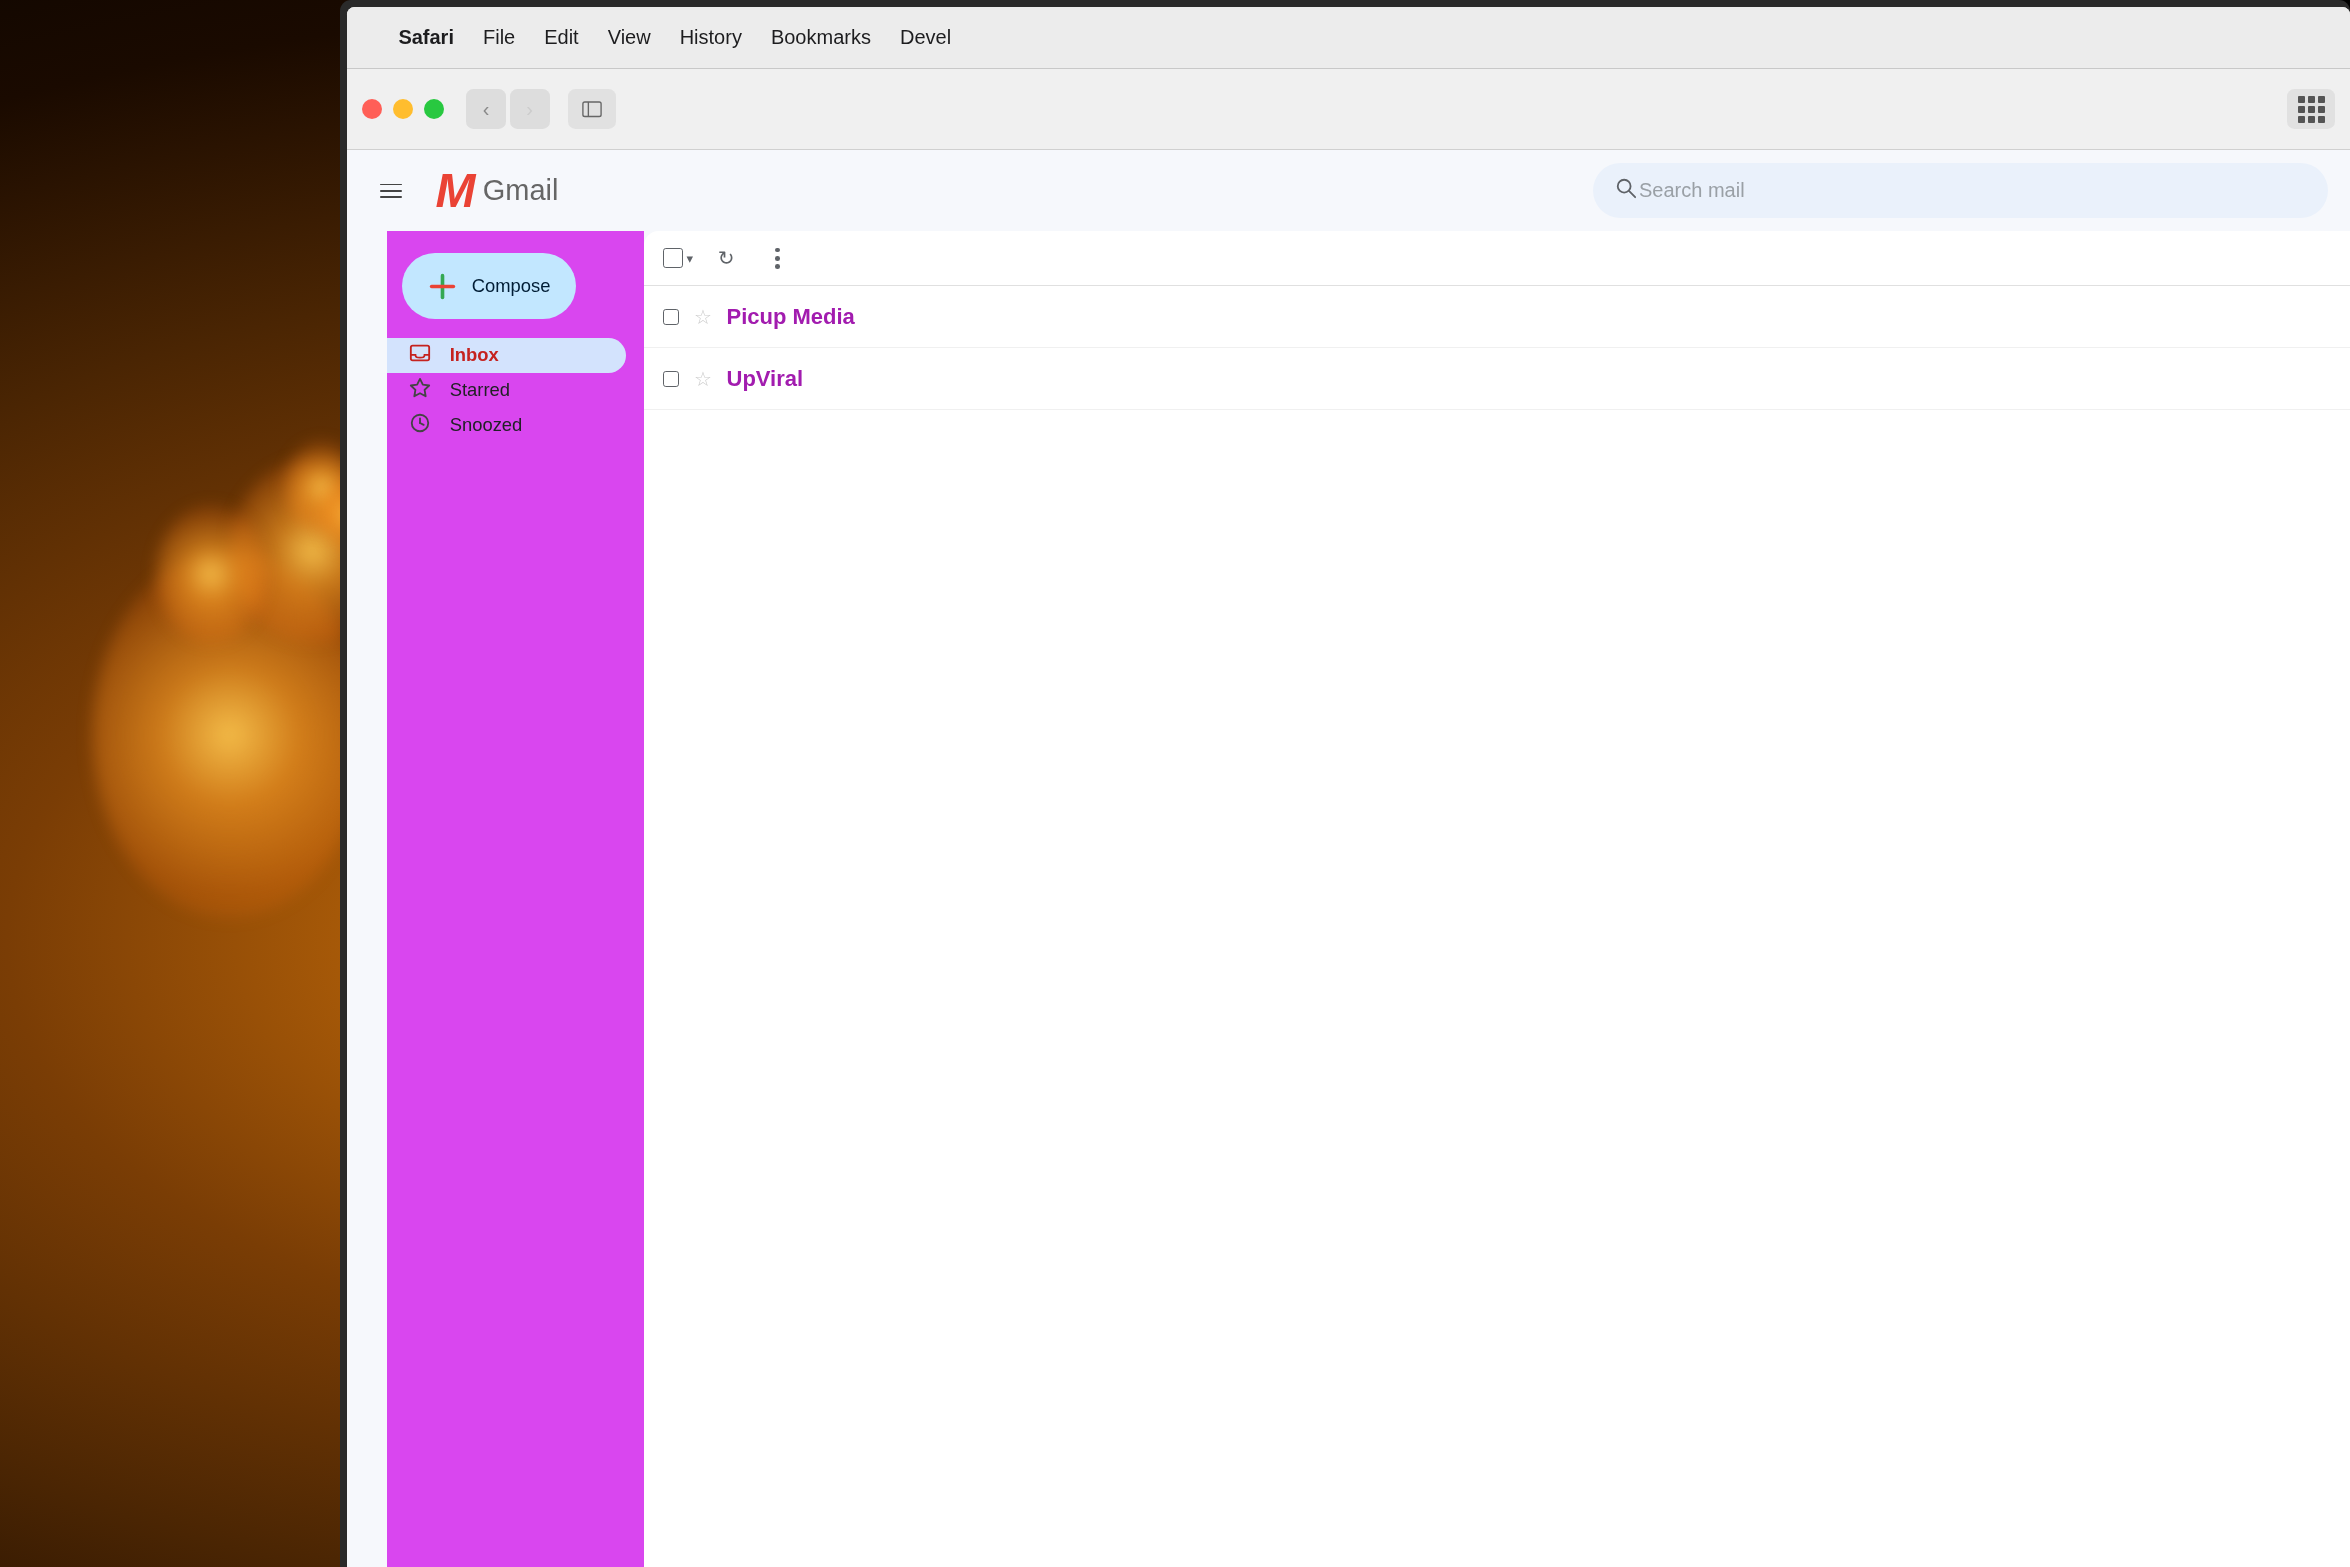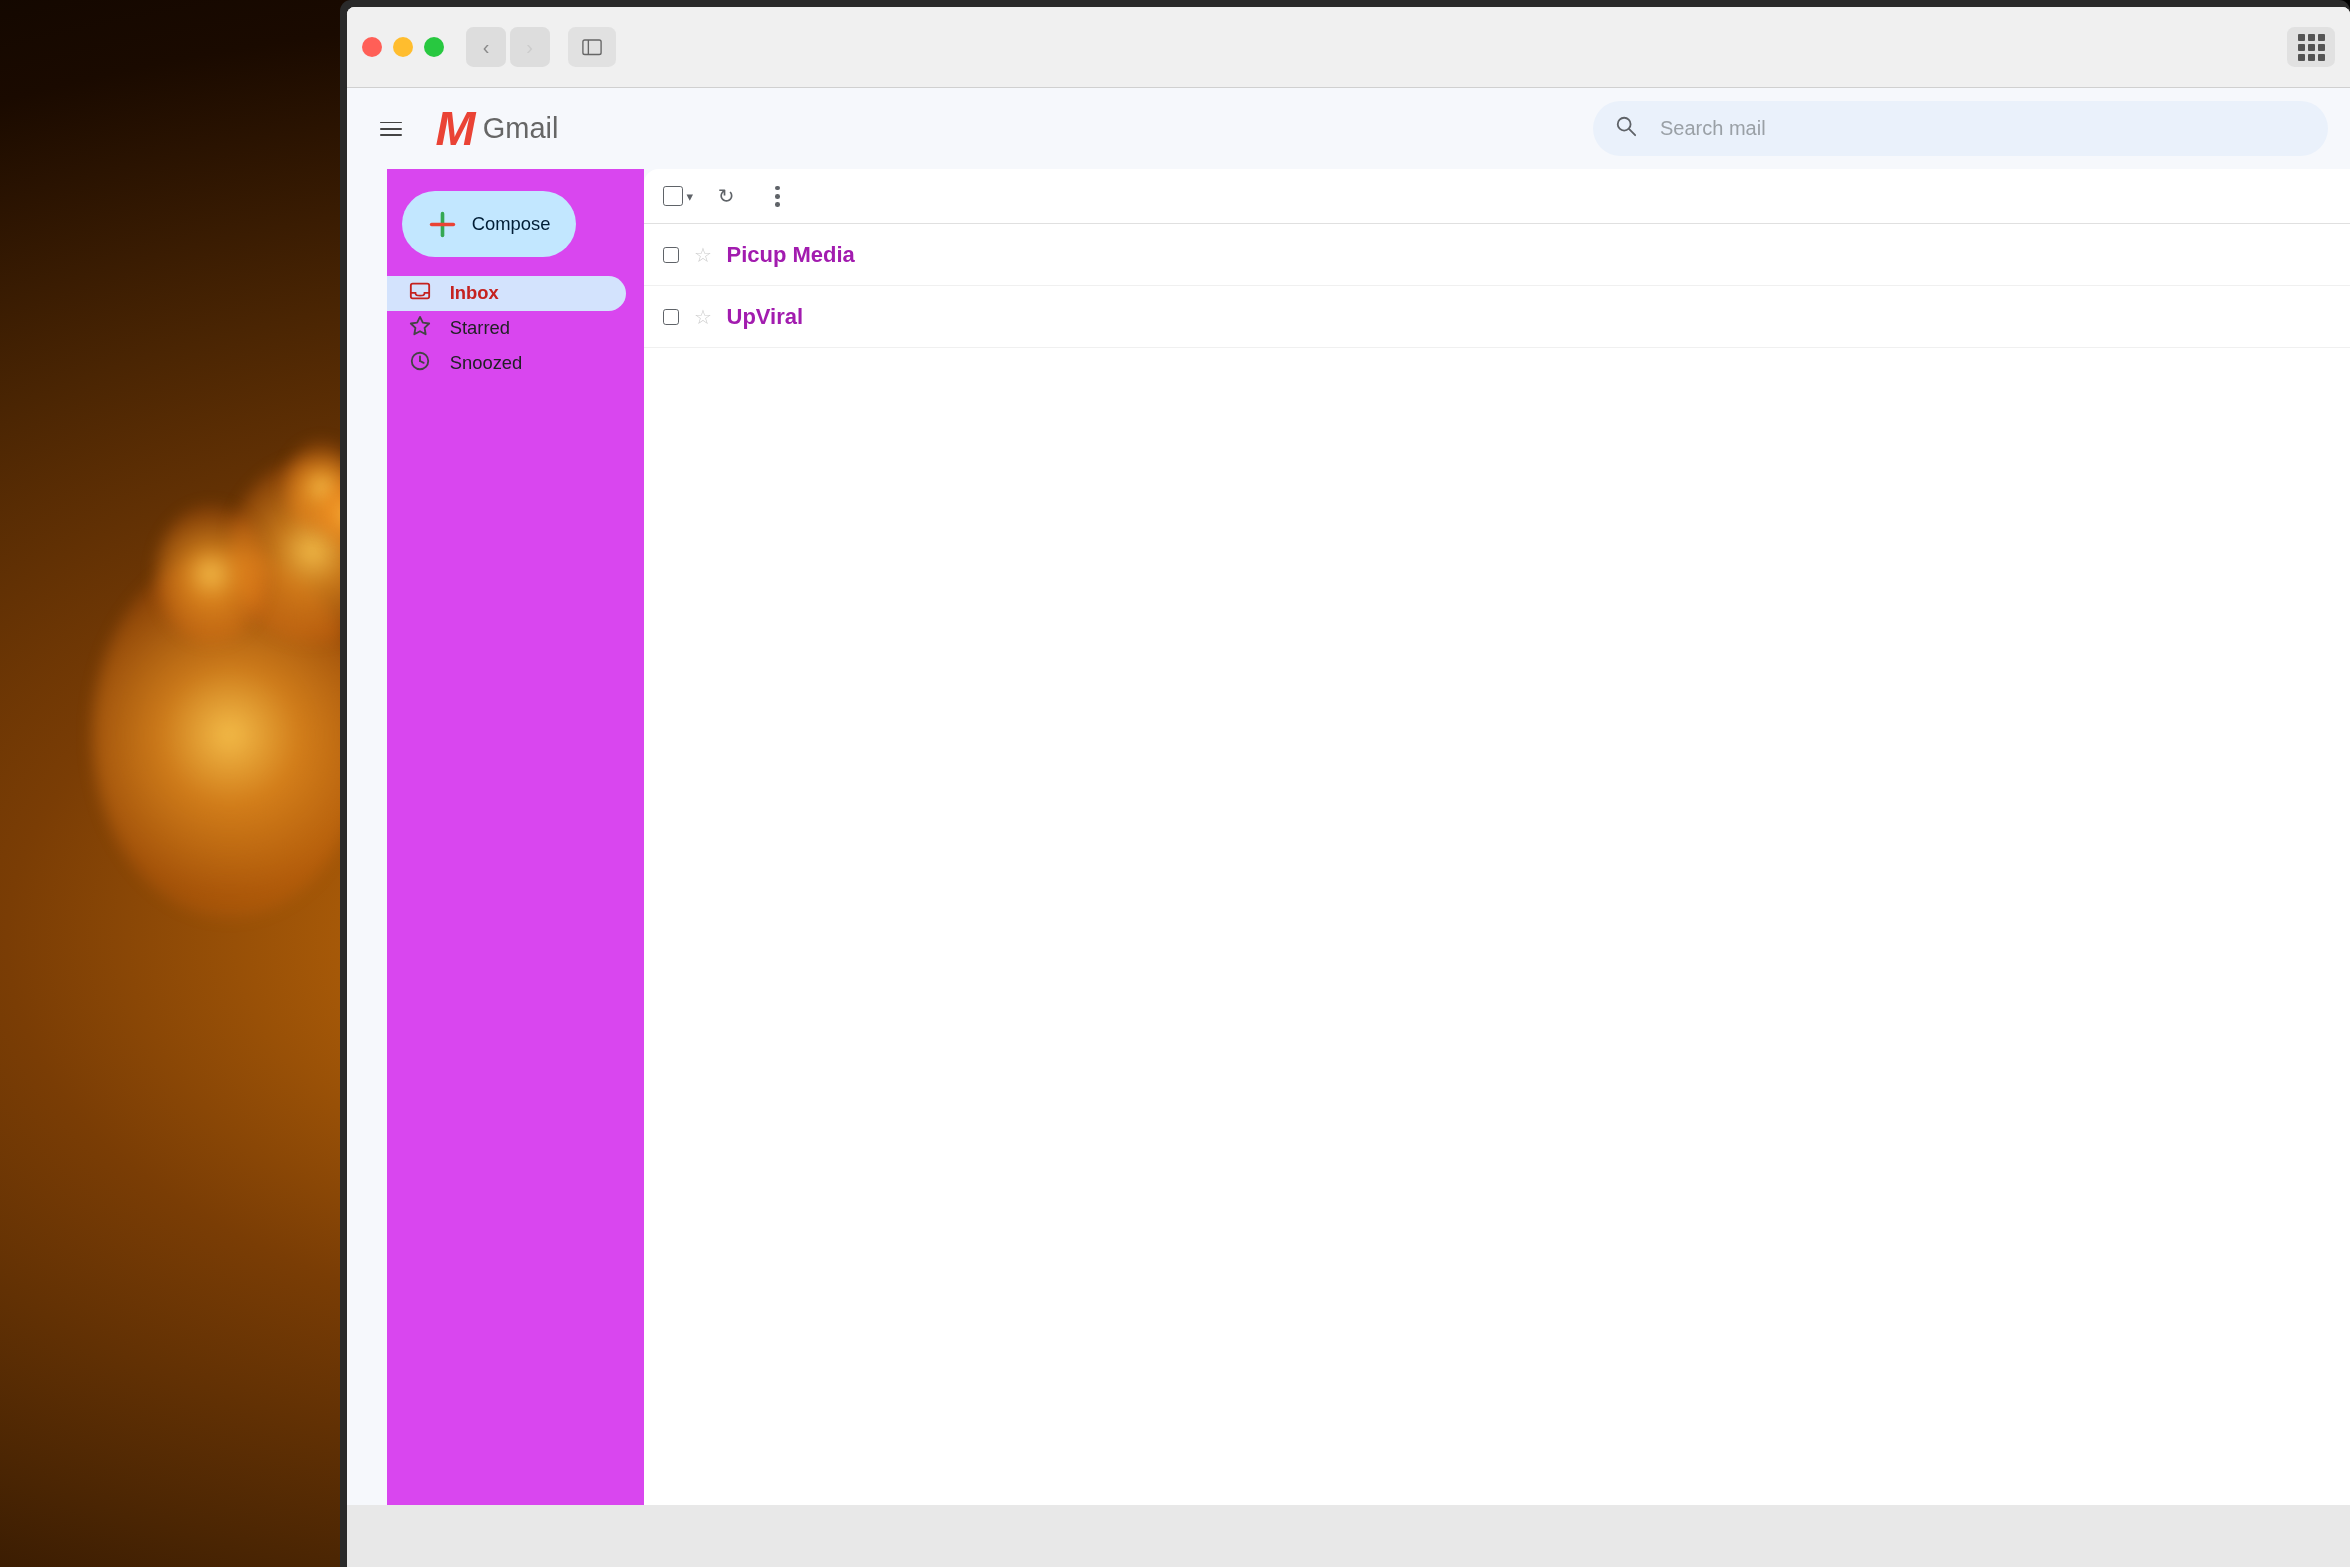--- a/index.html
+++ b/index.html
@@ -242,21 +242,21 @@
     .search-bar {
       flex: 1;
       max-width: 735px;
       margin-left: auto;
       height: 55px;
       background: #eaf1fb;
       border-radius: 27.5px;
       display: flex;
       align-items: center;
       padding: 0 22px;
-      gap: 23px;
+      gap: 2px;
       cursor: text;
     }
 
     .search-icon-wrap {
       color: #5f6368;
       font-size: 22px;
     }
 
     .search-placeholder {
       font-size: 20px;
@@ -464,20 +464,30 @@
 <div class="background"></div>
 <div class="bokeh bokeh-1"></div>
 <div class="bokeh bokeh-2"></div>
 <div class="bokeh bokeh-3"></div>
 <div class="bokeh bokeh-4"></div>
 <div class="bokeh bokeh-5"></div>
 
 <div class="laptop-frame">
   <div class="laptop-screen">
 
+    <div class="menubar">
+      <span class="apple-logo"></span>
+      <span class="menu-item bold">Safari</span>
+      <span class="menu-item">File</span>
+      <span class="menu-item">Edit</span>
+      <span class="menu-item">View</span>
+      <span class="menu-item">History</span>
+      <span class="menu-item">Bookmarks</span>
+      <span class="menu-item">Devel</span>
+    </div>
 
     <div class="browser-chrome">
       <div class="traffic-lights">
         <div class="traffic-light tl-red"></div>
         <div class="traffic-light tl-yellow"></div>
         <div class="traffic-light tl-green"></div>
       </div>
       <div class="nav-buttons">
         <button class="nav-btn">
           <span style="font-size:20px;color:#888;">‹</span>

